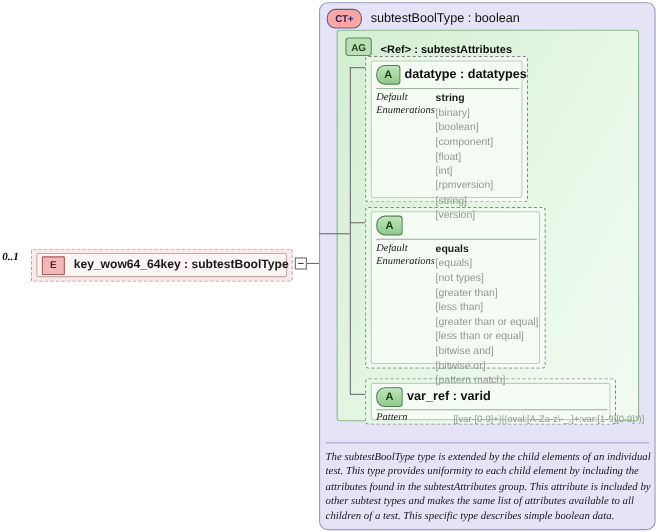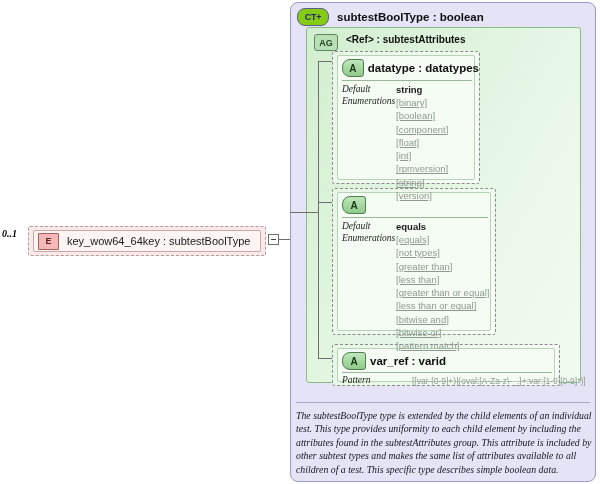--- a/index.html
+++ b/index.html
@@ -55,21 +55,21 @@
     align-items: center;
     justify-content: center;
     margin-left: 4px;
     font-family: "Liberation Sans", sans-serif;
   }
   .e-label {
     position: relative;
     z-index: 2;
     margin-left: 8px;
     font-size: 11px;
-    font-weight: normal;
+    font-weight: bold;
     color: #1a1a1a;
     white-space: nowrap;
   }
   #cardinality {
     position: absolute;
     left: 2px;
     top: 228px;
     font-size: 10px;
     font-style: italic;
     font-weight: bold;
@@ -115,34 +115,34 @@
     left: 6px;
     top: 5px;
     display: flex;
     align-items: center;
   }
   .ct-badge {
     width: 30px;
     height: 16px;
     border: 1px solid #5c5c8f;
     border-radius: 8px;
-    background: #84cc16;
+    background: #fca5a5;
     color: #23235c;
     font-size: 9px;
     font-weight: bold;
     display: flex;
     align-items: center;
     justify-content: center;
     letter-spacing: -0.3px;
     font-family: "Liberation Sans", sans-serif;
   }
   .ct-title {
     margin-left: 8px;
     font-size: 11.5px;
-    font-weight: bold;
+    font-weight: normal;
     color: #101010;
     white-space: nowrap;
   }
 
   
   #ag-panel {
     position: absolute;
     left: 306px;
     top: 27px;
     width: 275px;
@@ -151,21 +151,21 @@
     border: 1px solid #8cbb8a;
     border-radius: 3px;
     box-sizing: border-box;
     background-image: linear-gradient(120deg, #d3eed1 0%, #e8f8e7 60%, #f1fbf0 100%);
   }
   #ag-header {
     position: absolute;
     left: 7px;
     top: 6px;
     display: flex;
-    align-items: flex-start;
+    align-items: flex-end;
   }
   .ag-badge {
     width: 22px;
     height: 15px;
     border: 1px solid #5f8a5d;
     border-radius: 3px;
     background: #b9dfb6;
     color: #23431f;
     font-size: 9px;
     font-weight: bold;
@@ -253,21 +253,21 @@
     white-space: nowrap;
   }
   .enum-list {
     position: absolute;
     z-index: 3;
     font-size: 9.5px;
     color: #8f9a8f;
     line-height: 13.3px;
     white-space: nowrap;
   }
-  .enum-list div { white-space: nowrap; text-decoration: underline; }
+  .enum-list div { white-space: nowrap; }
   .pattern-value {
     position: absolute;
     z-index: 3;
     font-size: 8.5px;
     color: #8f9a8f;
     white-space: nowrap;
     font-family: "Liberation Sans", sans-serif;
   }
 
   

